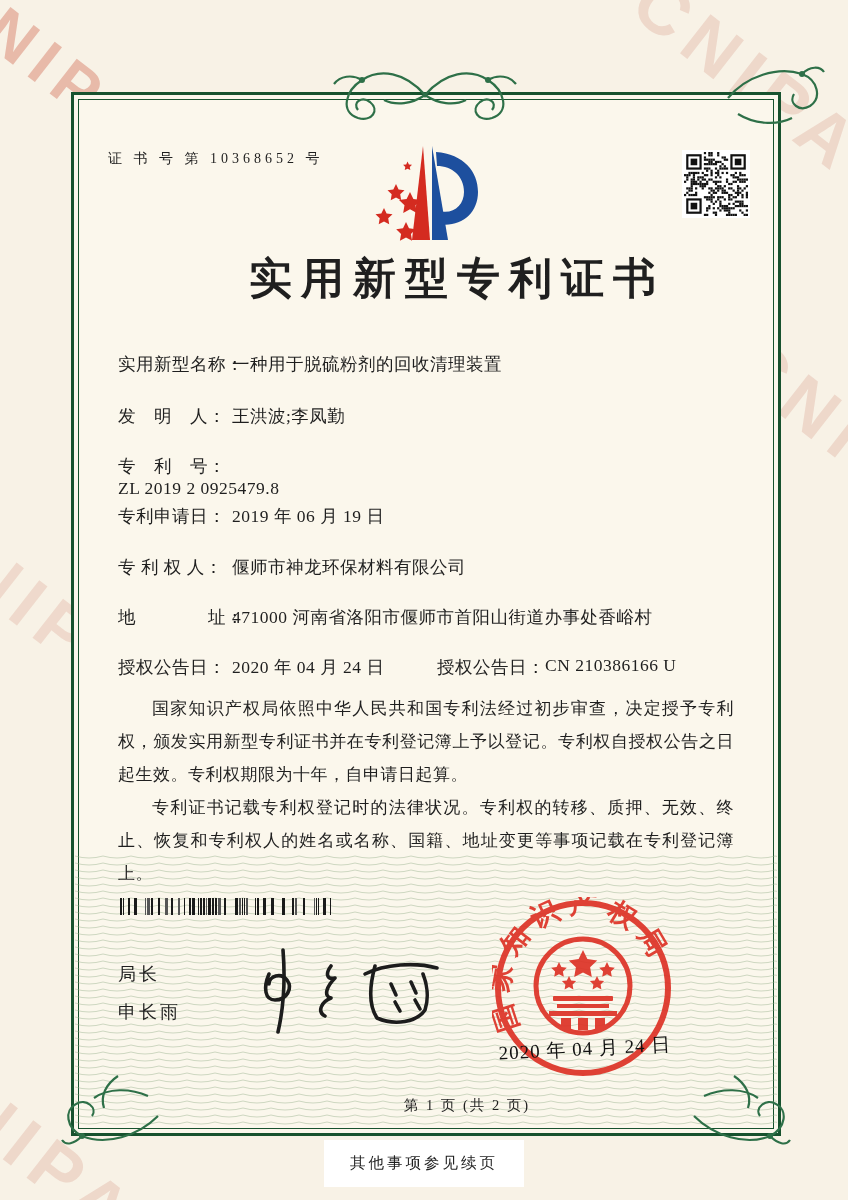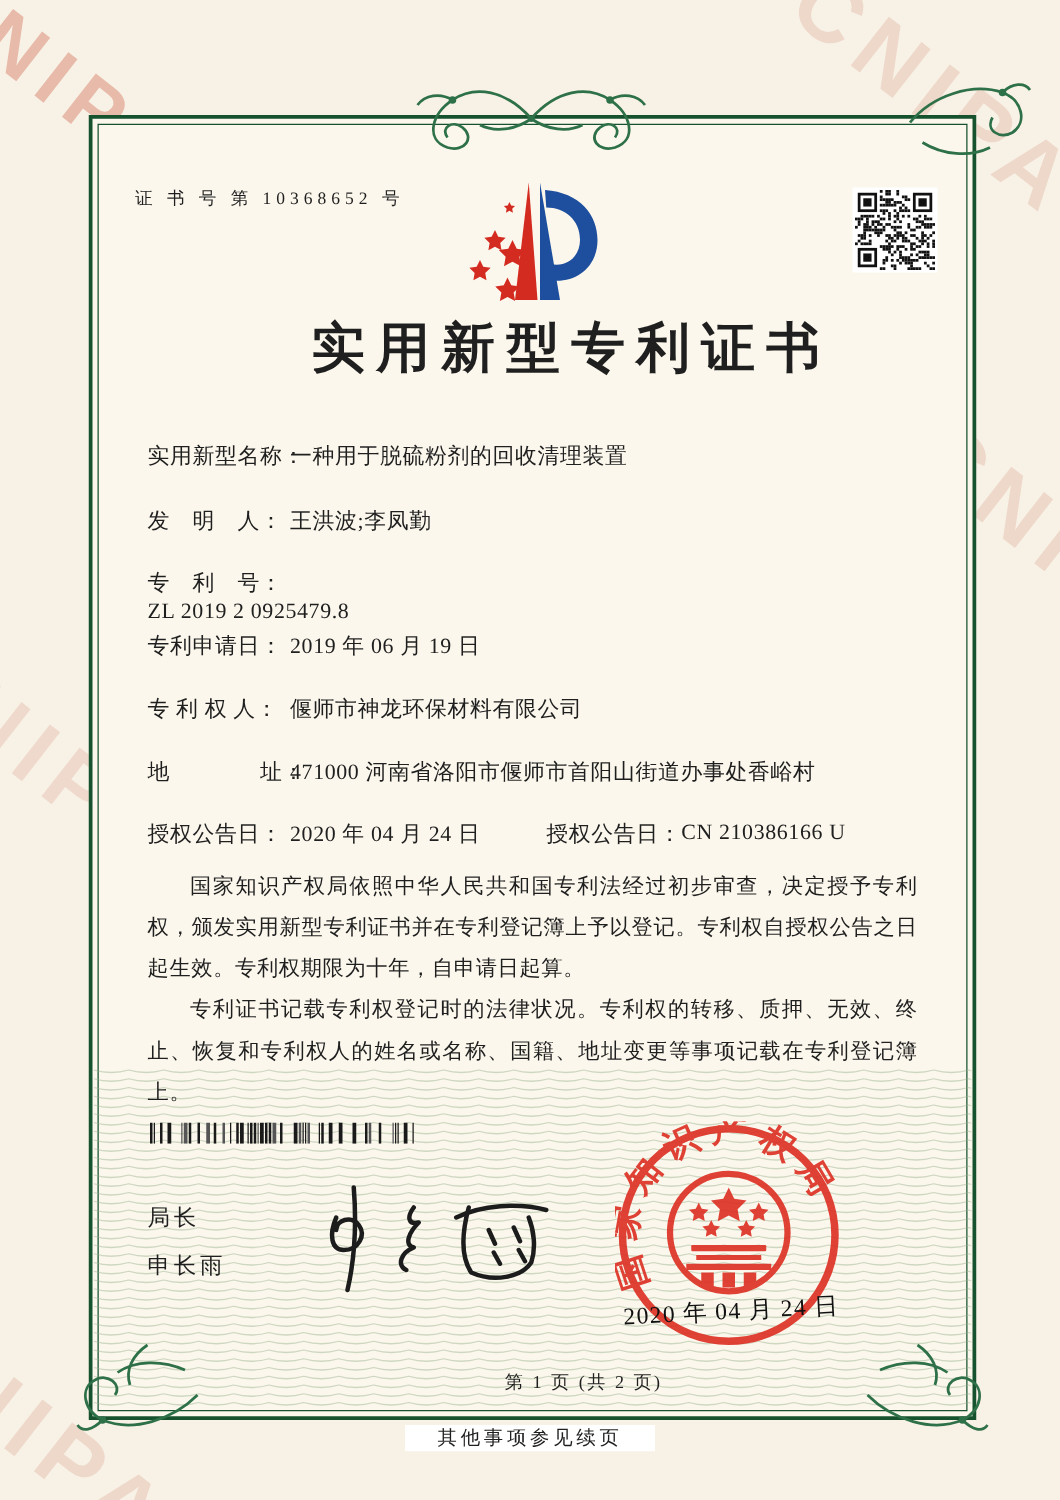--- a/index.html
+++ b/index.html
@@ -54,21 +54,21 @@
     font-size:19px; letter-spacing:1px; color:#111; transform:rotate(-3deg);
   }
   .page-footer{
     position:absolute; left:71px; top:1096px; width:704px; text-align:center;
     font-size:14.5px; letter-spacing:2px; z-index:3;padding-left:44px;
   }
   .continuation{
     position:absolute; left:0; top:1140px; width:848px; text-align:center; z-index:3;
   }
   .continuation span{
-    display:inline-block; background:#ffffff; padding:0 26px;
+    display:inline-block; background:#ffffff; padding:13px 26px;
     font-size:15.5px; letter-spacing:3px;
   }
   .ornament{ position:absolute; z-index:2; }
 </style>
 </head>
 <body>
 
 <div class="page">
 
   <div class="wm" style="left:-28px; top:-42px; color:rgba(205,95,70,0.38); font-size:64px;">CNIPA</div>

